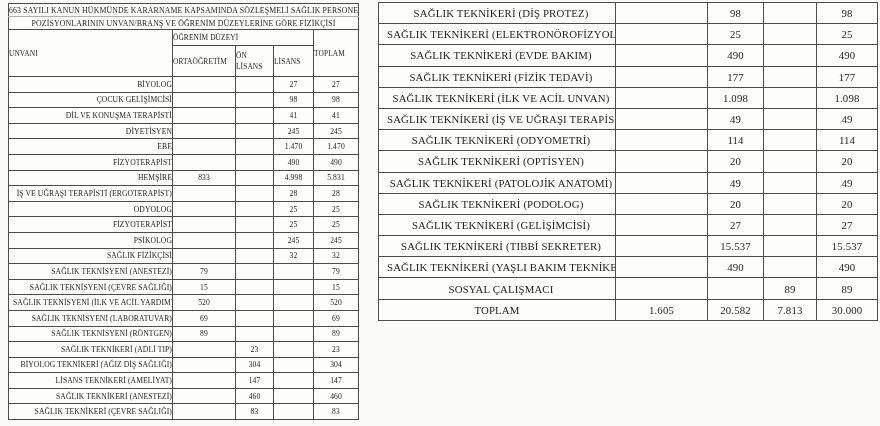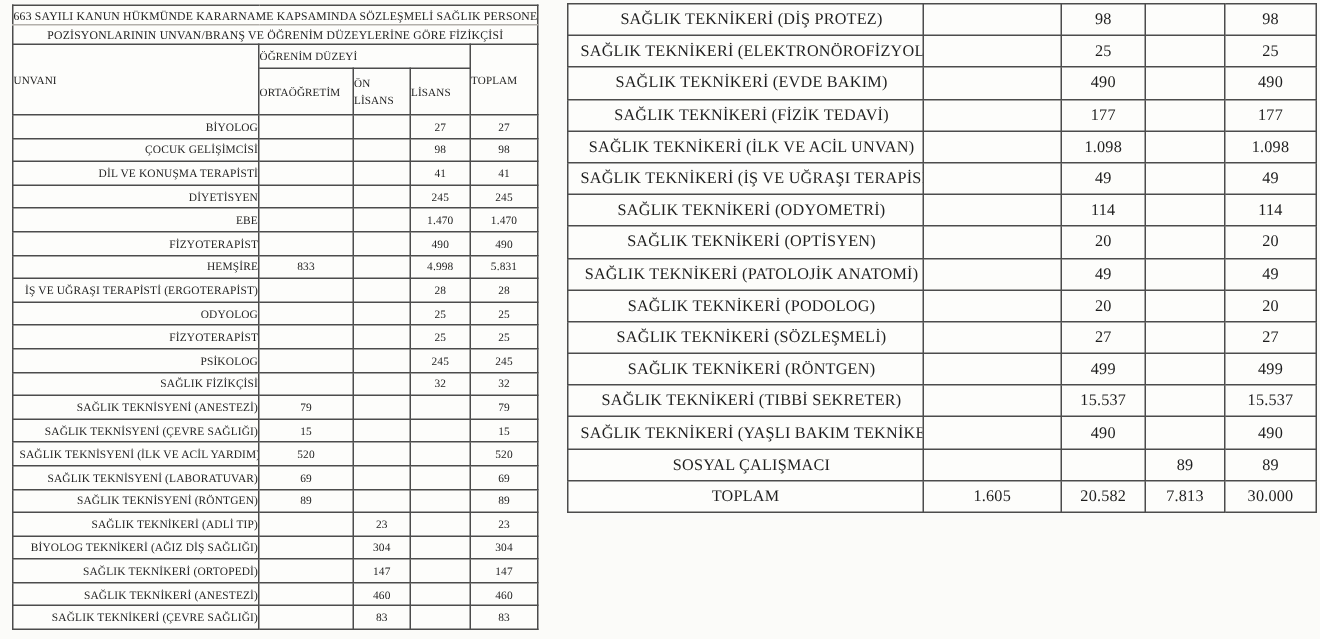--- a/index.html
+++ b/index.html
@@ -199,21 +199,21 @@
           <td class="num">23</td>
         </tr>
         <tr class="data">
           <td class="name">BİYOLOG TEKNİKERİ (AĞIZ DİŞ SAĞLIĞI)</td>
           <td class="num"></td>
           <td class="num">304</td>
           <td class="num"></td>
           <td class="num">304</td>
         </tr>
         <tr class="data">
-          <td class="name">SAĞLIK TEKNİKERİ (ORTOPEDİ)</td>
+          <td class="name">LİSANS TEKNİKERİ (AMELİYAT)</td>
           <td class="num"></td>
           <td class="num">147</td>
           <td class="num"></td>
           <td class="num">147</td>
         </tr>
         <tr class="data">
           <td class="name">SAĞLIK TEKNİKERİ (ANESTEZİ)</td>
           <td class="num"></td>
           <td class="num">460</td>
           <td class="num"></td>
@@ -302,32 +302,25 @@
           <td class="num">49</td>
         </tr>
         <tr class="data">
           <td class="name">SAĞLIK TEKNİKERİ (PODOLOG)</td>
           <td class="num"></td>
           <td class="num">20</td>
           <td class="num"></td>
           <td class="num">20</td>
         </tr>
         <tr class="data">
-          <td class="name">SAĞLIK TEKNİKERİ (SÖZLEŞMELİ)</td>
+          <td class="name">SAĞLIK TEKNİKERİ (GELİŞİMCİSİ)</td>
           <td class="num"></td>
           <td class="num">27</td>
           <td class="num"></td>
           <td class="num">27</td>
-        </tr>
-        <tr class="data">
-          <td class="name">SAĞLIK TEKNİKERİ (RÖNTGEN)</td>
-          <td class="num"></td>
-          <td class="num">499</td>
-          <td class="num"></td>
-          <td class="num">499</td>
         </tr>
         <tr class="data">
           <td class="name">SAĞLIK TEKNİKERİ (TIBBİ SEKRETER)</td>
           <td class="num"></td>
           <td class="num">15.537</td>
           <td class="num"></td>
           <td class="num">15.537</td>
         </tr>
         <tr class="data">
           <td class="name">SAĞLIK TEKNİKERİ (YAŞLI BAKIM TEKNİKERİ)</td>

